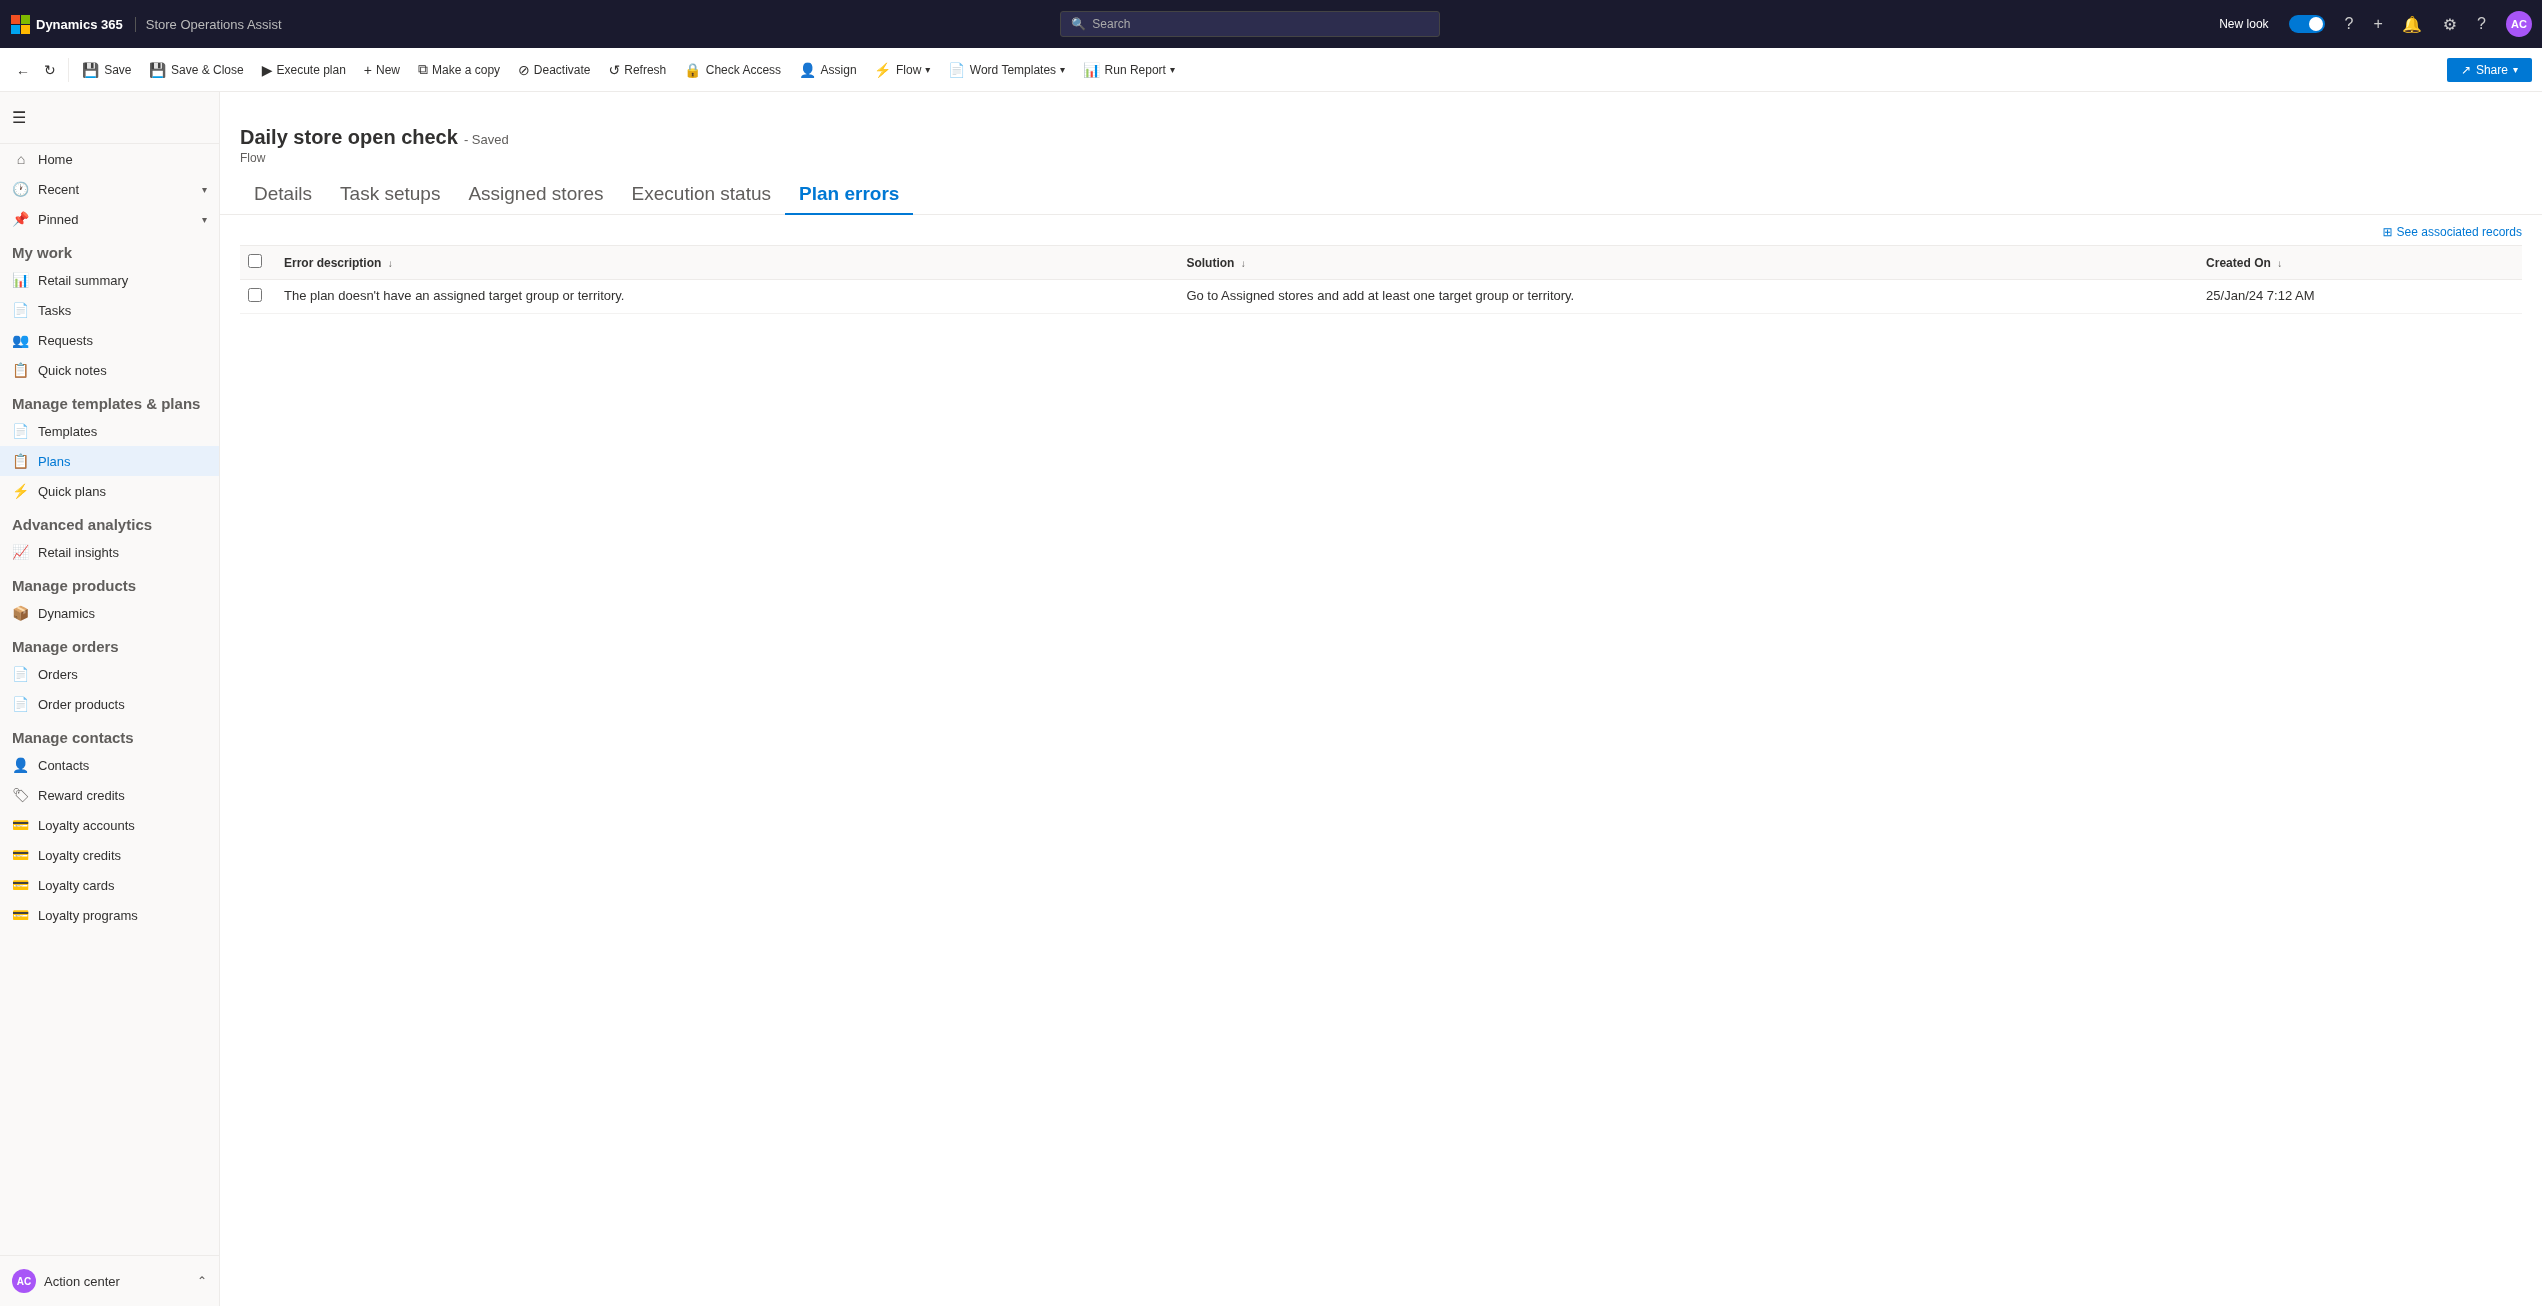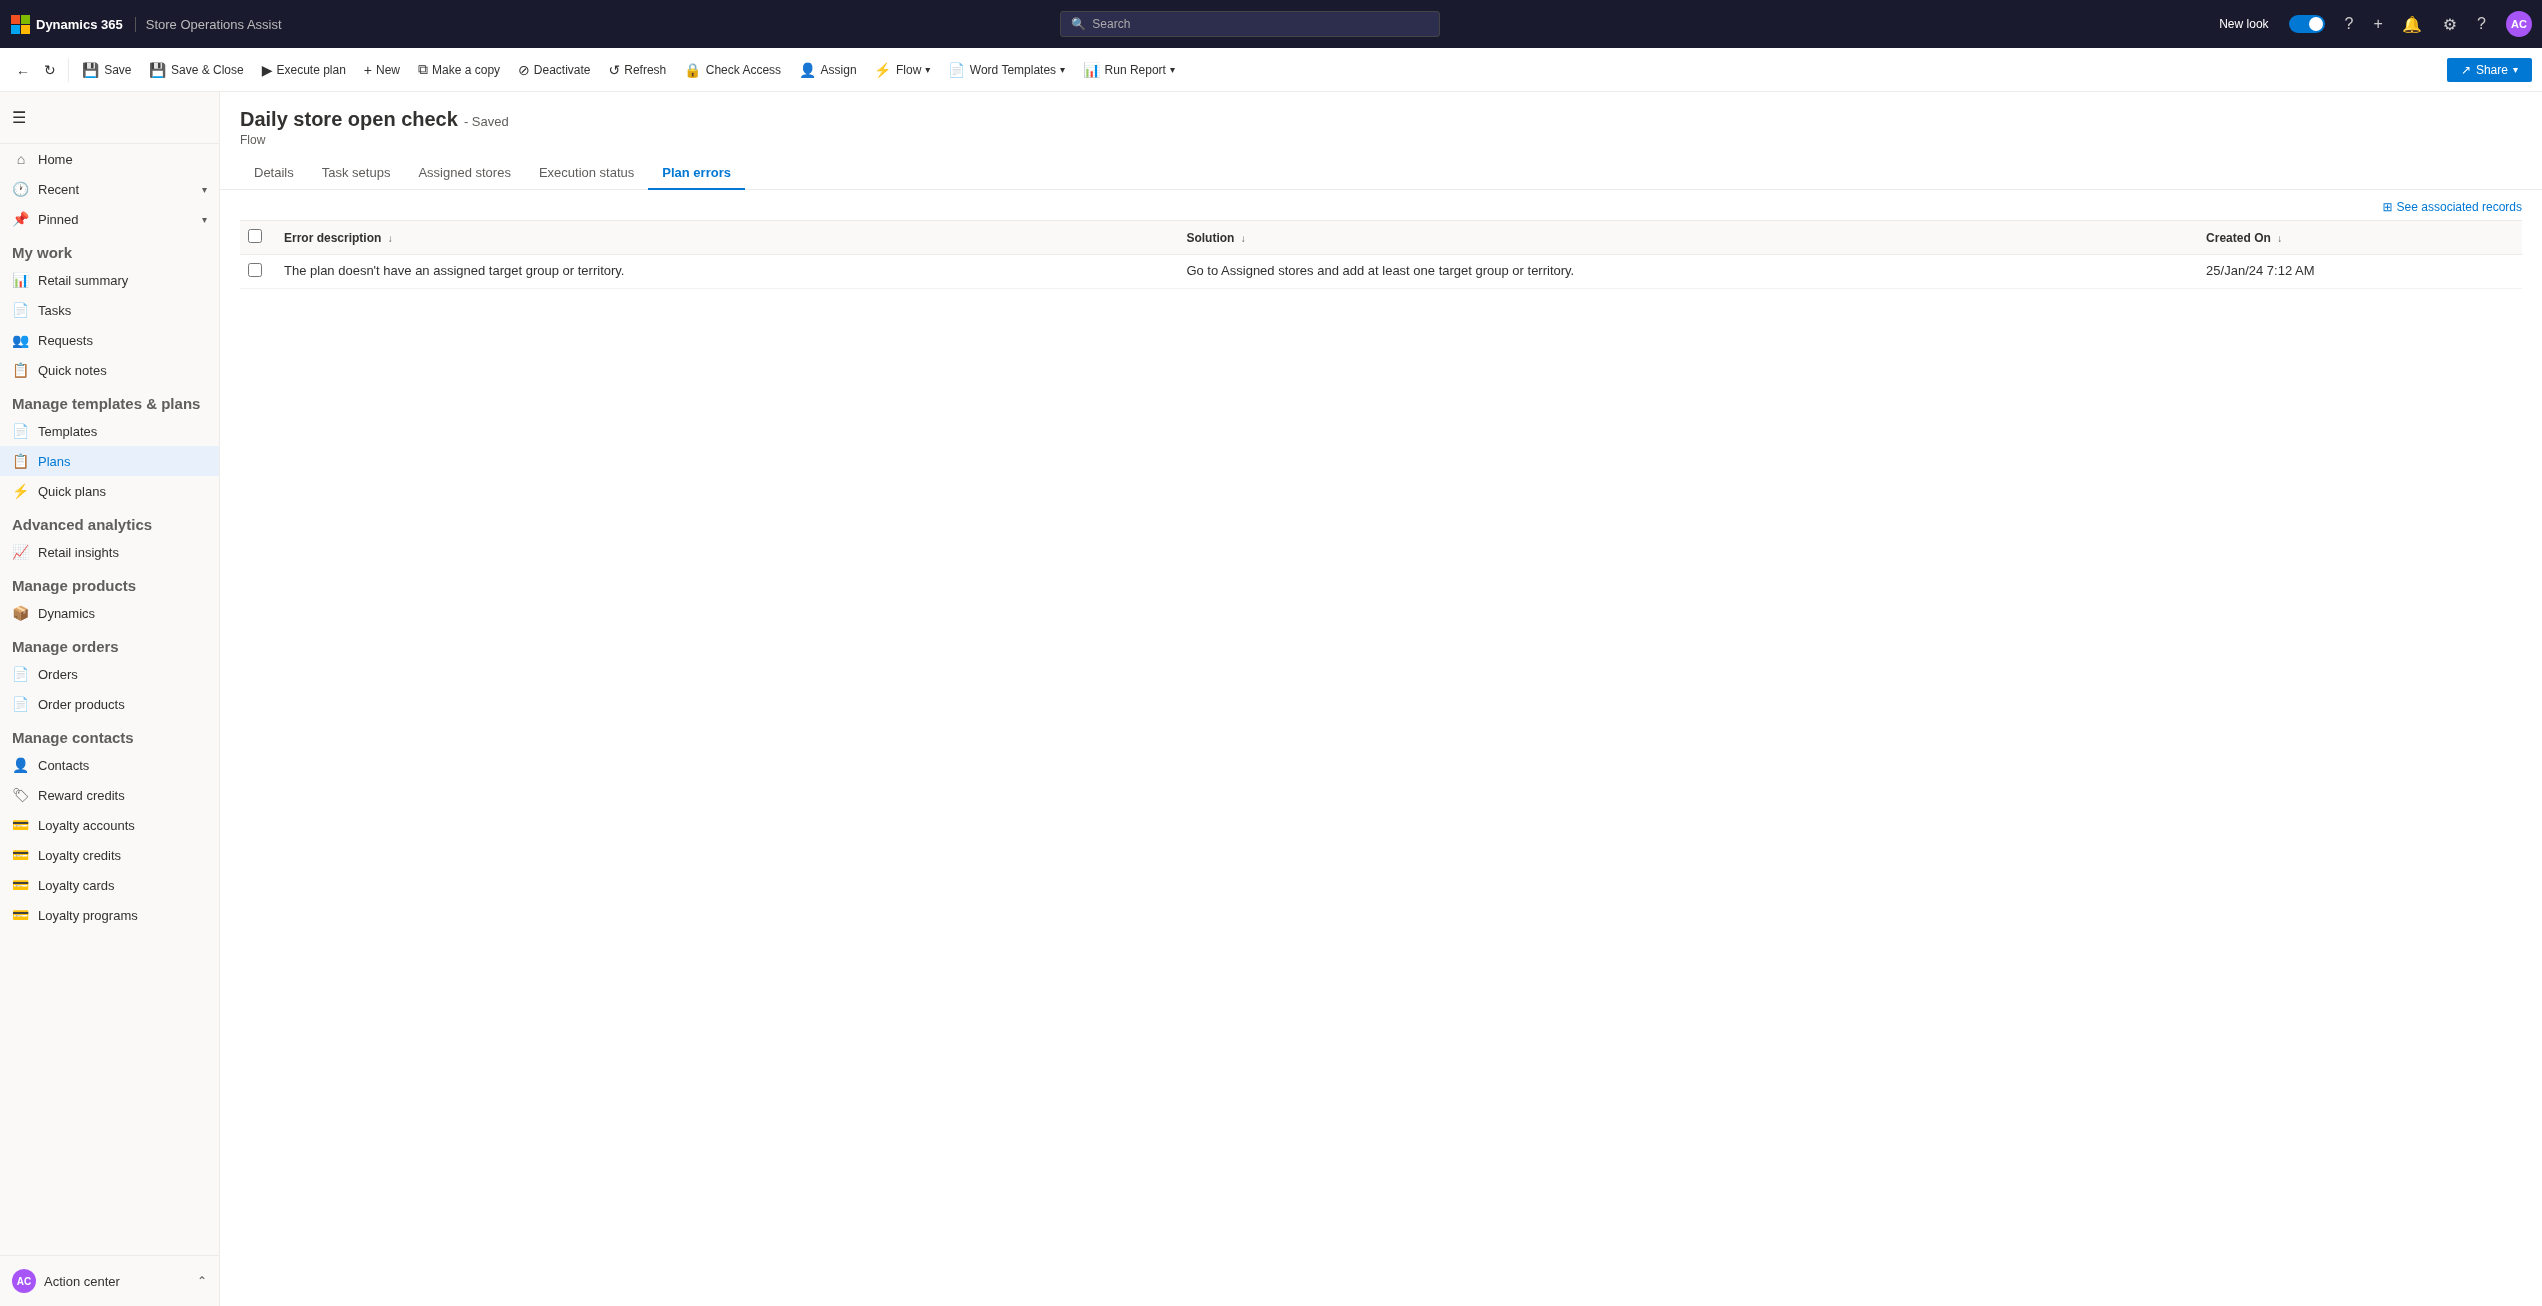--- a/index.html
+++ b/index.html
@@ -127,35 +127,35 @@
     .content-area {
       flex: 1;
       overflow-y: auto;
       background: #fff;
       display: flex;
       flex-direction: column;
     }
     .page-header {
       padding: 16px 20px 0 20px;
     }
-    .page-title-row { display: flex; align-items: baseline; gap: 6px; }
+    .page-title-row { display: flex; align-items: baseline; gap: 6px; margin-top: 18px; }
     .page-title { font-size: 20px; font-weight: 600; color: #323130; }
     .page-saved { font-size: 13px; color: #605e5c; }
     .page-type { font-size: 12px; color: #605e5c; margin-top: 2px; }
 
     
     .tabs {
       display: flex; gap: 0;
       padding: 10px 20px 0 20px;
       border-bottom: 1px solid #edebe9;
     }
     .tab {
       padding: 8px 14px;
       cursor: pointer;
-      font-size: 13px;
+      font-size: 19px;
       color: #605e5c;
       border-bottom: 2px solid transparent;
       margin-bottom: -1px;
     }
     .tab.active { color: #0078d4; border-bottom: 2px solid #0078d4; font-weight: 600; }
 
     
     .table-area {
       padding: 0 20px 20px 20px;
       flex: 1;

